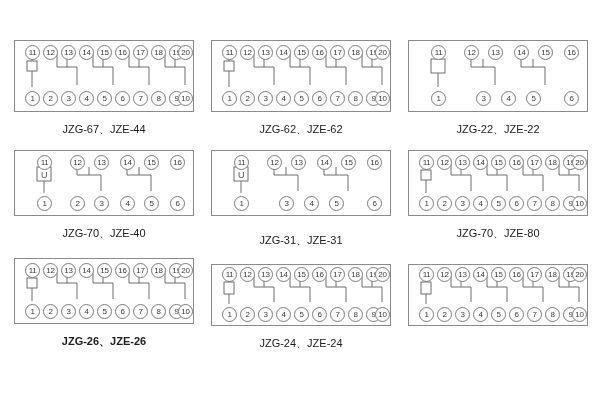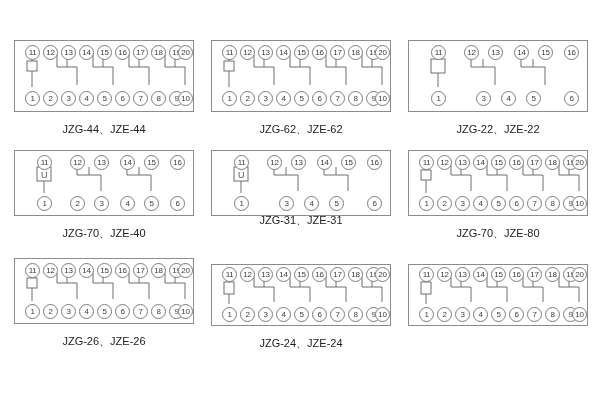--- a/index.html
+++ b/index.html
@@ -74,21 +74,21 @@
       <div class="pin" style="left:28px;top:50px;">2</div>
       <div class="pin" style="left:46px;top:50px;">3</div>
       <div class="pin" style="left:64px;top:50px;">4</div>
       <div class="pin" style="left:82px;top:50px;">5</div>
       <div class="pin" style="left:100px;top:50px;">6</div>
       <div class="pin" style="left:118px;top:50px;">7</div>
       <div class="pin" style="left:136px;top:50px;">8</div>
       <div class="pin" style="left:154px;top:50px;">9</div>
       <div class="pin" style="left:163px;top:50px;">10</div>
     </div>
-    <div class="caption" style="top:82px;">JZG-44、JZE-44</div>
+    <div class="caption" style="top:82px;">JZG-67、JZE-44</div>
   </div>
 
   <div class="cell" style="left:211px;top:40px;width:180px;">
     <div class="box" style="width:180px;height:72px;">
       <svg class="wires" width="180" height="72">
         <rect x="12" y="20" width="10" height="10"></rect>
         <line x1="17" y1="12" x2="17" y2="20"></line>
         <line x1="17" y1="30" x2="17" y2="46"></line>
         <path d="M42 14 L42 26 L52 26 L52 18 M52 26 L62 26 L62 44"></path>
         <path d="M78 14 L78 26 L88 26 L88 18 M88 26 L98 26 L98 44"></path>
@@ -184,21 +184,21 @@
       <div class="pin" style="left:79px;top:4px;">13</div>
       <div class="pin" style="left:105px;top:4px;">14</div>
       <div class="pin" style="left:129px;top:4px;">15</div>
       <div class="pin" style="left:155px;top:4px;">16</div>
       <div class="pin" style="left:22px;top:45px;">1</div>
       <div class="pin" style="left:67px;top:45px;">3</div>
       <div class="pin" style="left:92px;top:45px;">4</div>
       <div class="pin" style="left:117px;top:45px;">5</div>
       <div class="pin" style="left:155px;top:45px;">6</div>
     </div>
-    <div class="caption" style="top:63px;text-align:center;">JZG-31、JZE-31</div>
+    <div class="caption" style="top:83px;text-align:center;">JZG-31、JZE-31</div>
   </div>
 
   <div class="cell" style="left:408px;top:150px;width:180px;">
     <div class="box" style="width:180px;height:66px;">
       <svg class="wires" width="180" height="66">
         <rect x="12" y="19" width="10" height="10"></rect>
         <line x1="17" y1="12" x2="17" y2="19"></line>
         <line x1="17" y1="29" x2="17" y2="42"></line>
         <path d="M42 14 L42 24 L52 24 L52 16 M52 24 L62 24 L62 40"></path>
         <path d="M78 14 L78 24 L88 24 L88 16 M88 24 L98 24 L98 40"></path>
@@ -254,21 +254,21 @@
       <div class="pin" style="left:28px;top:45px;">2</div>
       <div class="pin" style="left:46px;top:45px;">3</div>
       <div class="pin" style="left:64px;top:45px;">4</div>
       <div class="pin" style="left:82px;top:45px;">5</div>
       <div class="pin" style="left:100px;top:45px;">6</div>
       <div class="pin" style="left:118px;top:45px;">7</div>
       <div class="pin" style="left:136px;top:45px;">8</div>
       <div class="pin" style="left:154px;top:45px;">9</div>
       <div class="pin" style="left:163px;top:45px;">10</div>
     </div>
-    <div class="caption" style="top:76px;">JZG-26、JZE-26</div>
+    <div class="caption" style="top:76px;font-weight:bold;">JZG-26、JZE-26</div>
   </div>
 
   <div class="cell" style="left:211px;top:264px;width:180px;">
     <div class="box" style="width:180px;height:62px;">
       <svg class="wires" width="180" height="62">
         <rect x="12" y="17" width="10" height="12"></rect>
         <line x1="17" y1="11" x2="17" y2="17"></line>
         <line x1="17" y1="29" x2="17" y2="39"></line>
         <path d="M42 12 L42 22 L52 22 L52 14 M52 22 L62 22 L62 37"></path>
         <path d="M78 12 L78 22 L88 22 L88 14 M88 22 L98 22 L98 37"></path>

